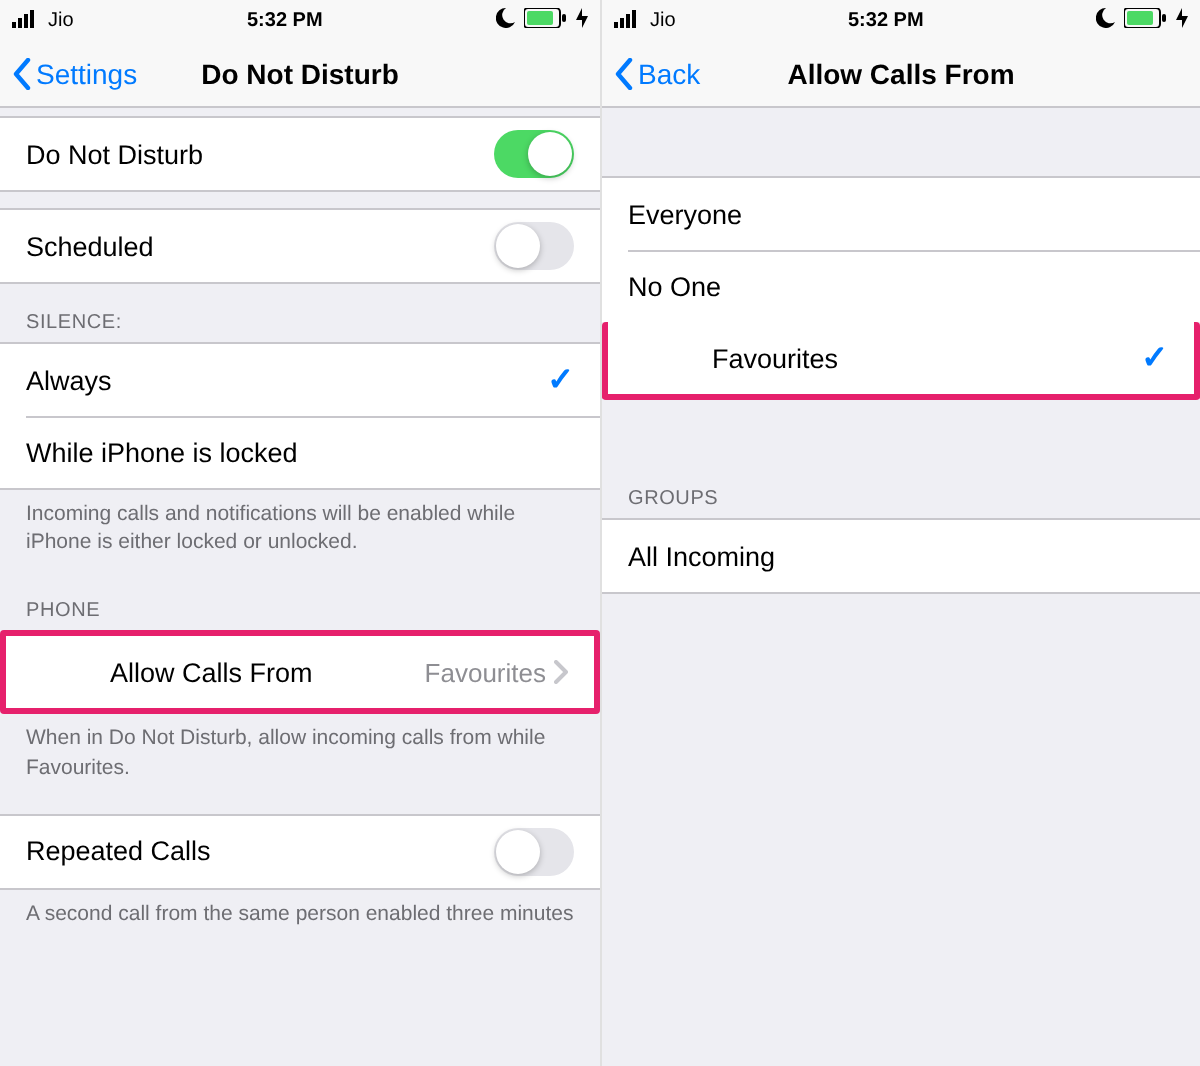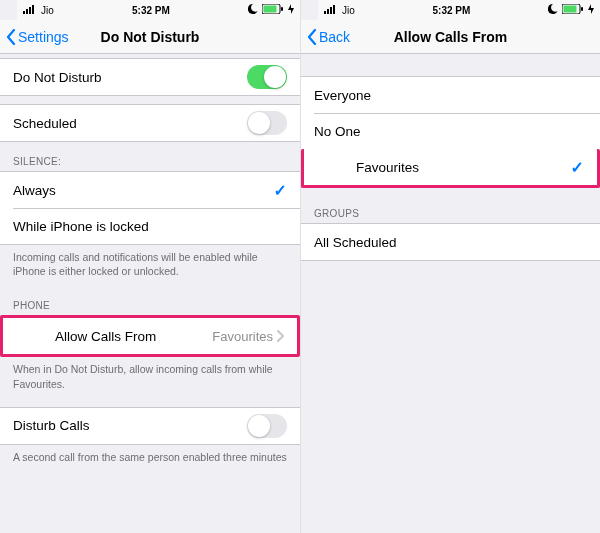--- a/index.html
+++ b/index.html
@@ -22,21 +22,20 @@
   .status-bar {
     height: 20px;
     display: flex;
     align-items: center;
     justify-content: space-between;
     padding: 0 6px;
     font-size: 10px;
     font-weight: 500;
     color: #000;
     background: #f8f8f8;
-    margin-left: 17px;
   }
   .status-left, .status-right { display: flex; align-items: center; gap: 4px; }
   .status-center { font-weight: 600; }
   .nav-bar {
     height: 34px;
     background: #f8f8f8;
     border-bottom: 1px solid #c8c7cc;
     display: flex;
     align-items: center;
     position: relative;
@@ -202,21 +201,21 @@
               <path d="M1 1 L6 6 L1 11" stroke="#c7c7cc" stroke-width="2" fill="none" stroke-linecap="round" stroke-linejoin="round"></path>
             </svg>
         </span>
       </div>
     </div>
     <div class="section-footer">When in Do Not Disturb, allow incoming calls from while Favourites.</div>
 
     <div class="gap-8"></div>
     <div class="cell-group">
       <div class="cell">
-        <span>Disturb Calls</span>
+        <span>Repeated Calls</span>
         <span class="switch">
             <span class="knob"></span>
           </span>
       </div>
     </div>
     <div class="section-footer">A second call from the same person enabled three minutes</div>
   </div>
 </div>
 
 <div class="phone">
@@ -253,35 +252,35 @@
       <svg width="10" height="16" viewBox="0 0 10 16">
           <path d="M8 1 L2 8 L8 15" stroke="#007aff" stroke-width="2.2" fill="none" stroke-linecap="round" stroke-linejoin="round"></path>
         </svg>
       <span>Back</span>
     </div>
     <div class="nav-title">Allow Calls From</div>
   </div>
 
   <div class="content">
     <div class="gap-22"></div>
-    <div class="cell-group" style="border-bottom:none;">
+    <div class="cell-group" style="border-bottom:none;margin-top:12px;">
       <div class="cell">
         <span>Everyone</span>
       </div>
       <div class="cell">
         <span>No One</span>
       </div>
     </div>
     <div class="cell-group highlight-box" style="border-top:none;">
       <div class="cell">
         <span>Favourites</span>
         <span class="check">✓</span>
       </div>
     </div>
 
-    <div class="section-header" style="padding-top:20px;">GROUPS</div>
-    <div class="cell-group">
-      <div class="cell">
-        <span>All Scheduled</span>
+    <div class="section-header" style="padding-top:20px;margin-top:24px;">GROUPS</div>
+    <div class="cell-group">
+      <div class="cell">
+        <span>All Incoming</span>
       </div>
     </div>
   </div>
 </div>
 
 </body></html>

